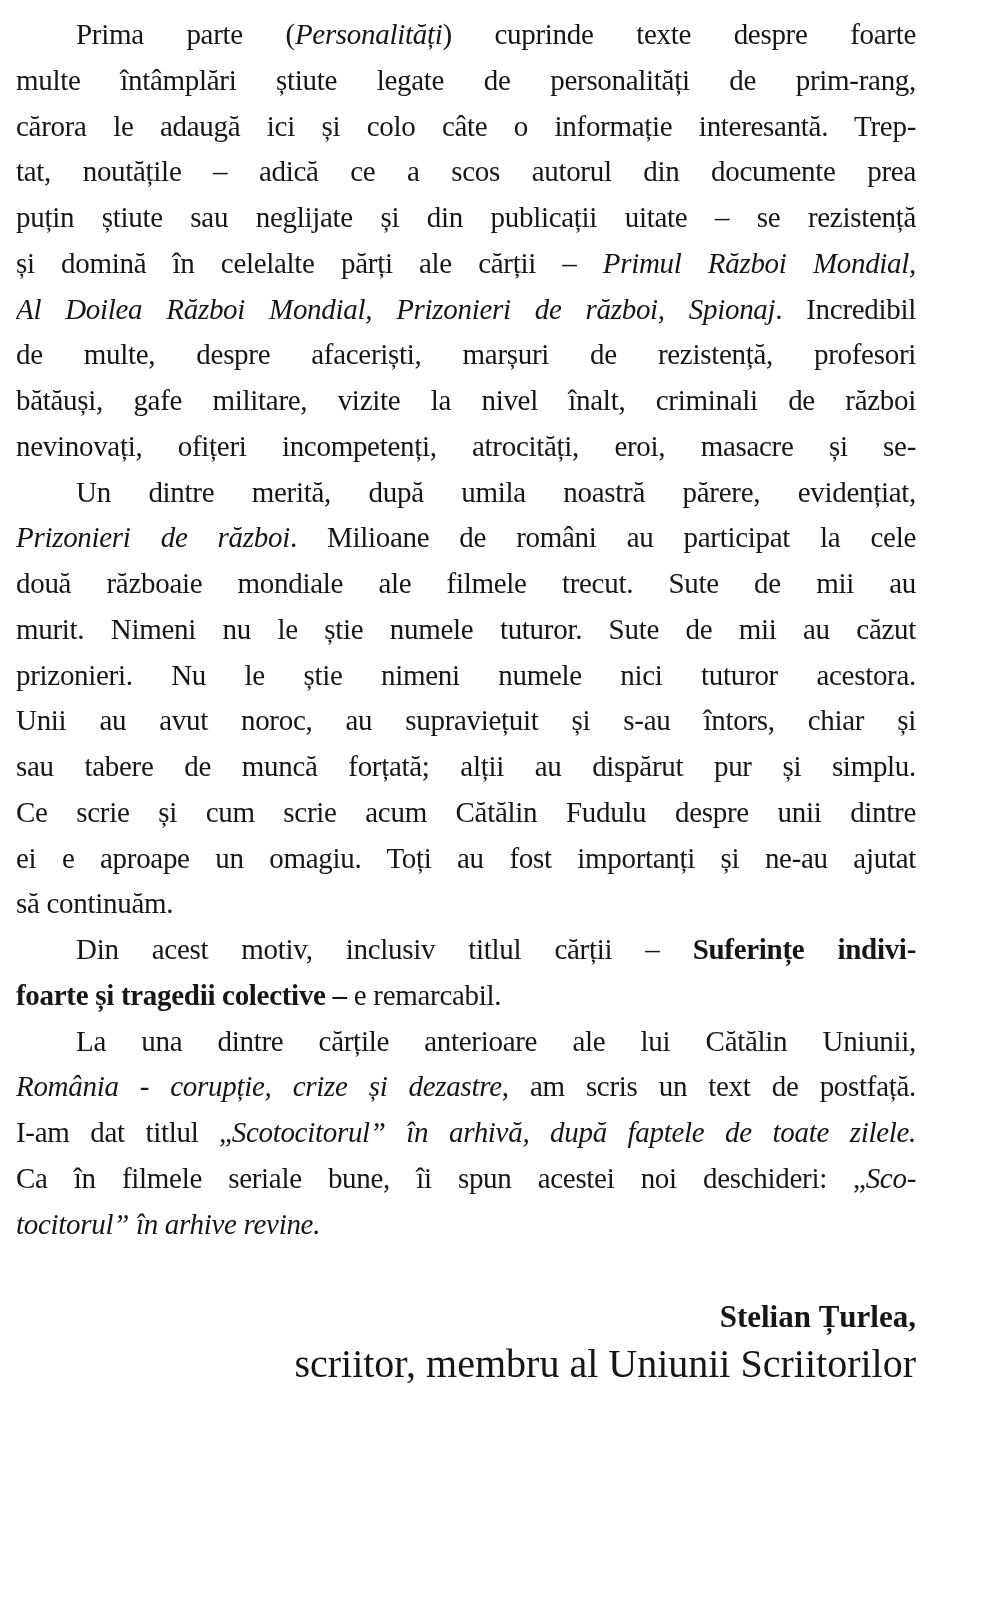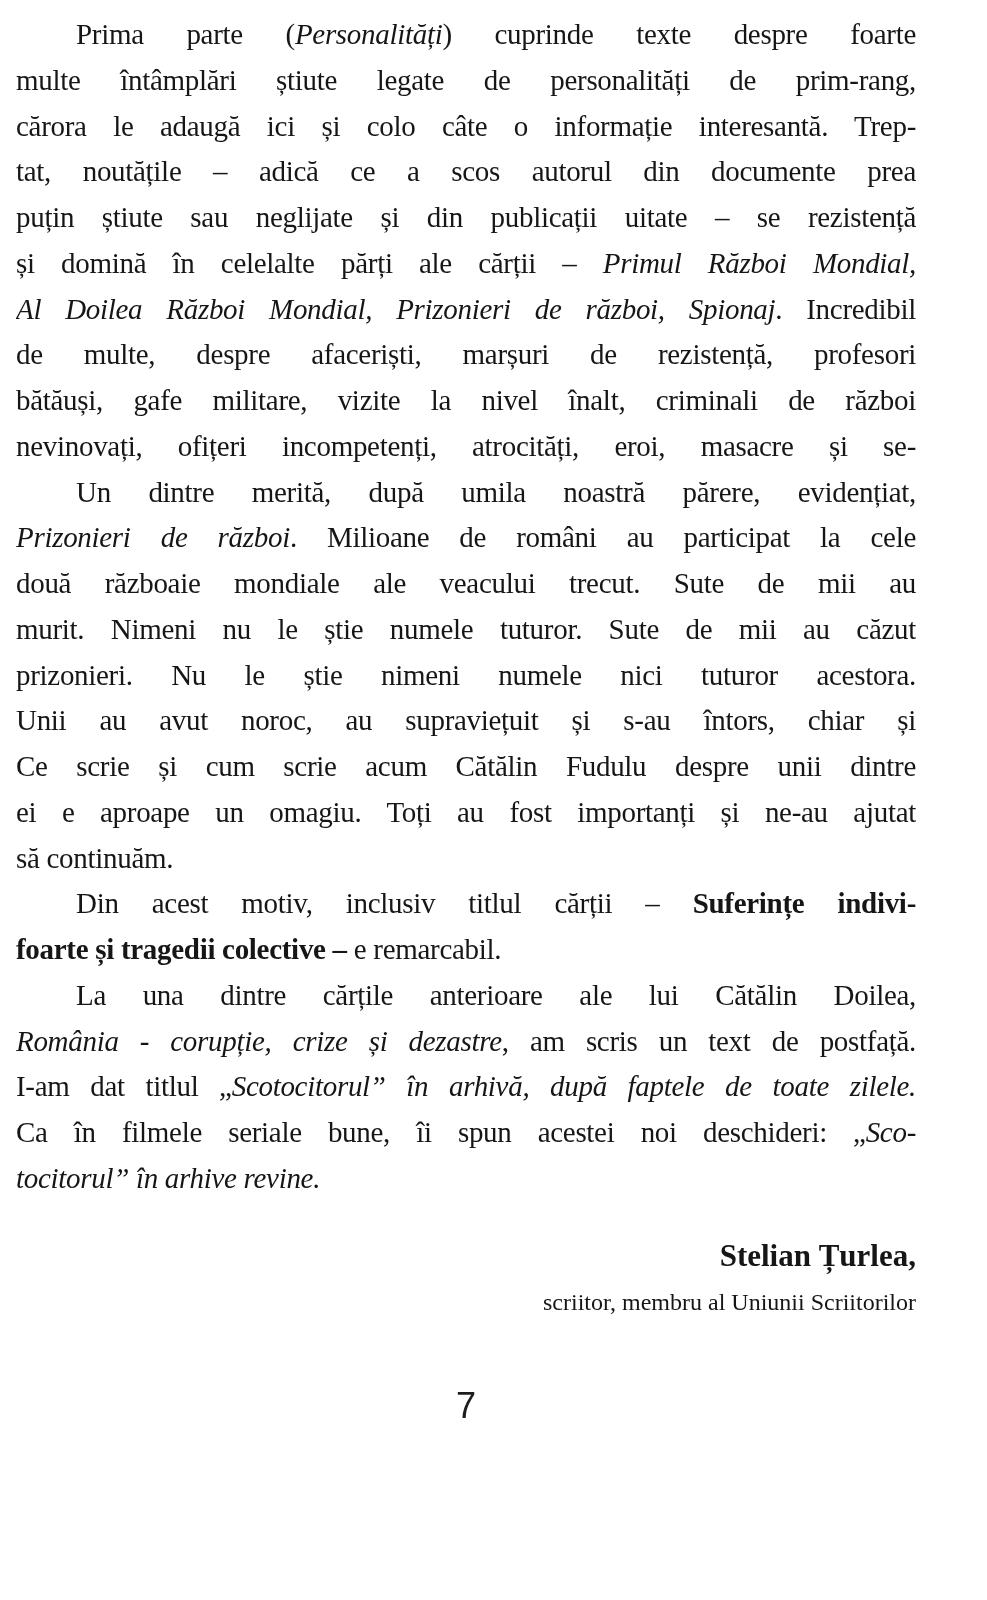--- a/index.html
+++ b/index.html
@@ -30,30 +30,30 @@
   }
   .body-text .line.final {
     text-align-last: left;
   }
   .body-text .line.indent {
     padding-left: 60px;
   }
   .it { font-style: italic; }
   .bd { font-weight: bold; }
   .signature {
-    margin-top: 30px;
+    margin-top: 46px;
     text-align: right;
   }
   .sig-name {
     font-size: 31px;
     line-height: 47px;
     font-weight: bold;
   }
   .sig-role {
-    font-size: 24px;
+    font-size: 40px;
     line-height: 47px;
   }
   .footer {
     margin-top: 60px;
     text-align: center;
   }
   .page-number {
     display: inline-block;
     font-family: "Liberation Sans", sans-serif;
     font-size: 36px;
@@ -74,34 +74,35 @@
         <div class="line"><span class="">puțin știute sau neglijate și din publicații uitate – se rezistență</span></div>
         <div class="line"><span class="">și domină în celelalte părți ale cărții – </span><span class="it">Primul Război Mondial,</span></div>
         <div class="line"><span class="it">Al Doilea Război Mondial, Prizonieri de război, Spionaj</span><span class="">. Incredibil</span></div>
         <div class="line"><span class="">de multe, despre afaceriști, marșuri de rezistență, profesori</span></div>
         <div class="line"><span class="">bătăuși, gafe militare, vizite la nivel înalt, criminali de război</span></div>
         <div class="line"><span class="">nevinovați, ofițeri incompetenți, atrocități, eroi, masacre și se-</span></div>
       </div>
       <div class="paragraph">
         <div class="line indent"><span class="">Un dintre merită, după umila noastră părere, evidențiat,</span></div>
         <div class="line"><span class="it">Prizonieri de război</span><span class="">. Milioane de români au participat la cele</span></div>
-        <div class="line"><span class="">două războaie mondiale ale veacului trecut. Sute de mii au</span></div>
+        <div class="line"><span class="">două războaie mondiale ale filmele trecut. Sute de mii au</span></div>
         <div class="line"><span class="">murit. Nimeni nu le știe numele tuturor. Sute de mii au căzut</span></div>
         <div class="line"><span class="">prizonieri. Nu le știe nimeni numele nici tuturor acestora.</span></div>
         <div class="line"><span class="">Unii au avut noroc, au supraviețuit și s-au întors, chiar și</span></div>
+        <div class="line"><span class="">sau tabere de muncă forțată; alții au dispărut pur și simplu.</span></div>
         <div class="line"><span class="">Ce scrie și cum scrie acum Cătălin Fudulu despre unii dintre</span></div>
         <div class="line"><span class="">ei e aproape un omagiu. Toți au fost importanți și ne-au ajutat</span></div>
         <div class="line final"><span class="">să continuăm.</span></div>
       </div>
       <div class="paragraph">
         <div class="line indent"><span class="">Din acest motiv, inclusiv titlul cărții – </span><span class="bd">Suferințe indivi-</span></div>
         <div class="line final"><span class="bd">foarte și tragedii colective – </span><span class="">e remarcabil.</span></div>
       </div>
       <div class="paragraph">
-        <div class="line indent"><span class="">La una dintre cărțile anterioare ale lui Cătălin Doilea,</span></div>
+        <div class="line indent"><span class="">La una dintre cărțile anterioare ale lui Cătălin Uniunii,</span></div>
         <div class="line"><span class="it">România - corupție, crize și dezastre</span><span class="">, am scris un text de postfață.</span></div>
         <div class="line"><span class="">I-am dat titlul „</span><span class="it">Scotocitorul” în arhivă, după faptele de toate zilele.</span></div>
         <div class="line"><span class="">Ca în filmele seriale bune, îi spun acestei noi deschideri: „</span><span class="it">Sco-</span></div>
         <div class="line final"><span class="it">tocitorul” în arhive revine.</span></div>
       </div>
     </div>
 
   <div class="signature">
     <div class="sig-name">Stelian Țurlea,</div>
     <div class="sig-role">scriitor, membru al Uniunii Scriitorilor</div>

